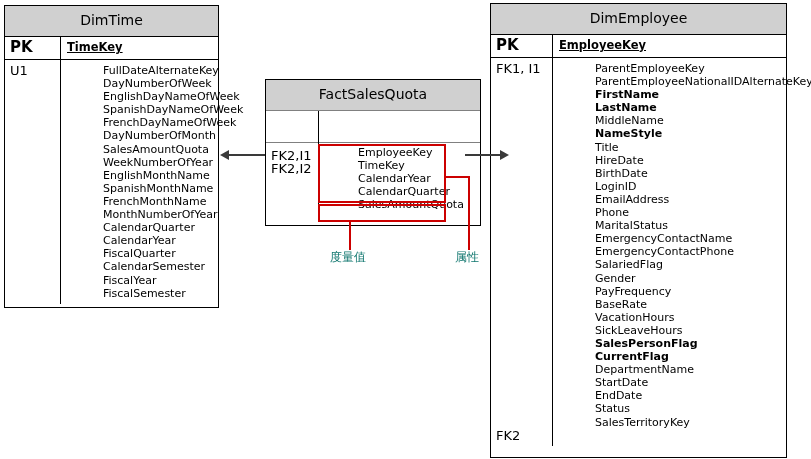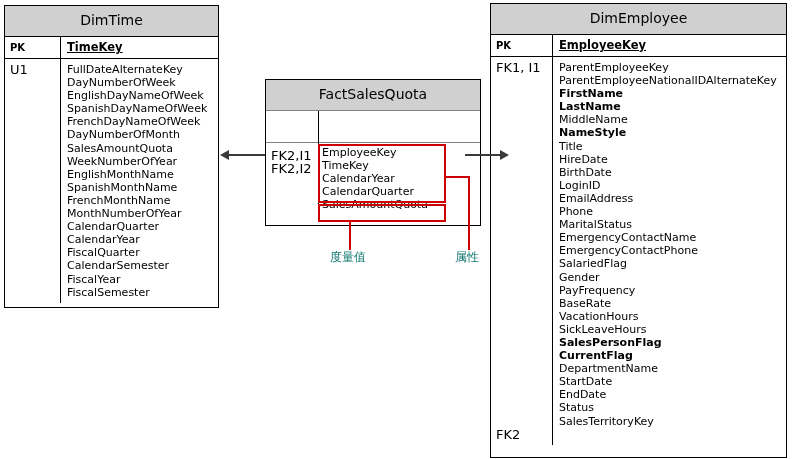--- a/index.html
+++ b/index.html
@@ -57,24 +57,25 @@
     font-size: 11px;
     line-height: 13px;
   }
   .pk-name {
     font-weight: bold;
     text-decoration: underline;
     font-size: 11.5px;
   }
   .pk-label {
     font-weight: bold;
-    font-size: 10px;
+    font-size: 15px;
   }
   .attr-list {
     display: block;
+    margin-left: 36px;
   }
   .attr-list .attr {
     display: block;
     font-size: 11px;
     line-height: 13.1px;
     white-space: nowrap;
   }
   .attr-list .attr.b {
     font-weight: bold;
   }

